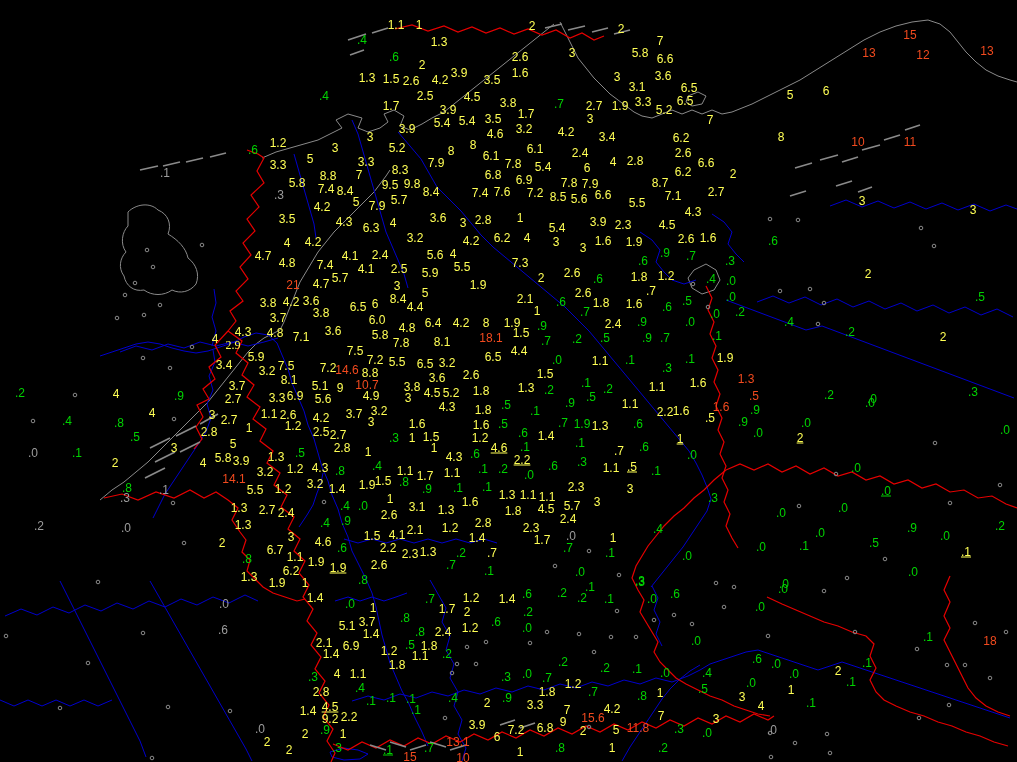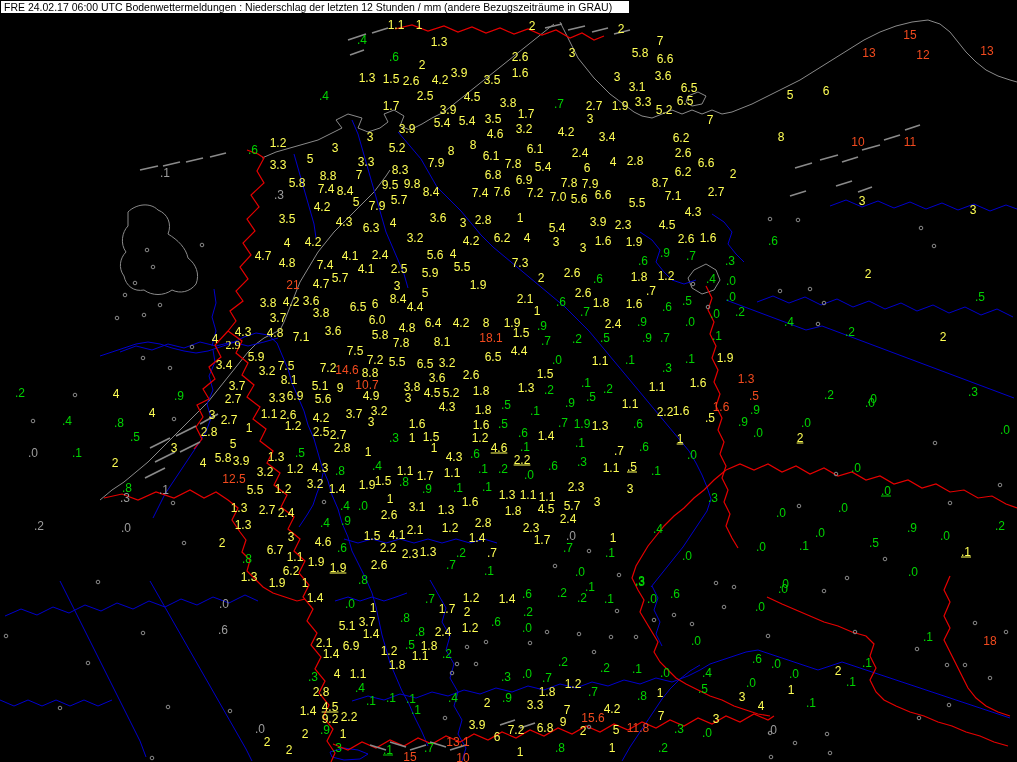--- a/index.html
+++ b/index.html
@@ -275,21 +275,21 @@
       <span class="station c-y" style="left: 635px; top: 161px;">2.8</span>
       <span class="station c-y" style="left: 706px; top: 163px;">6.6</span>
       <span class="station c-y" style="left: 683px; top: 172px;">6.2</span>
       <span class="station c-y" style="left: 733px; top: 174px;">2</span>
       <span class="station c-y" style="left: 524px; top: 180px;">6.9</span>
       <span class="station c-y" style="left: 569px; top: 183px;">7.8</span>
       <span class="station c-y" style="left: 590px; top: 184px;">7.9</span>
       <span class="station c-y" style="left: 660px; top: 183px;">8.7</span>
       <span class="station c-y" style="left: 716px; top: 192px;">2.7</span>
       <span class="station c-y" style="left: 535px; top: 193px;">7.2</span>
-      <span class="station c-y" style="left: 558px; top: 197px;">7.0</span>
+      <span class="station c-y" style="left: 558px; top: 197px;">8.5</span>
       <span class="station c-y" style="left: 579px; top: 199px;">5.6</span>
       <span class="station c-y" style="left: 603px; top: 195px;">6.6</span>
       <span class="station c-y" style="left: 673px; top: 196px;">7.1</span>
       <span class="station c-y" style="left: 637px; top: 203px;">5.5</span>
       <span class="station c-r" style="left: 910px; top: 35px;">15</span>
       <span class="station c-r" style="left: 869px; top: 53px;">13</span>
       <span class="station c-r" style="left: 923px; top: 55px;">12</span>
       <span class="station c-r" style="left: 987px; top: 51px;">13</span>
       <span class="station c-y" style="left: 790px; top: 95px;">5</span>
       <span class="station c-y" style="left: 826px; top: 91px;">6</span>
@@ -469,21 +469,21 @@
       <span class="station c-y" style="left: 249px; top: 428px;">1</span>
       <span class="station c-g" style="left: 135px; top: 437px;">.5</span>
       <span class="station c-w" style="left: 33px; top: 453px;">.0</span>
       <span class="station c-g" style="left: 77px; top: 453px;">.1</span>
       <span class="station c-y" style="left: 174px; top: 448px;">3</span>
       <span class="station c-y" style="left: 233px; top: 444px;">5</span>
       <span class="station c-y" style="left: 115px; top: 463px;">2</span>
       <span class="station c-y" style="left: 203px; top: 463px;">4</span>
       <span class="station c-y" style="left: 223px; top: 458px;">5.8</span>
       <span class="station c-y" style="left: 241px; top: 461px;">3.9</span>
-      <span class="station c-r" style="left: 234px; top: 479px;">12.5</span>
+      <span class="station c-r" style="left: 234px; top: 479px;">14.1</span>
       <span class="station c-g" style="left: 127px; top: 488px;">.8</span>
       <span class="station c-w" style="left: 125px; top: 498px;">.3</span>
       <span class="station c-w" style="left: 164px; top: 490px;">.1</span>
       <span class="station c-y" style="left: 239px; top: 508px;">1.3</span>
       <span class="station c-y" style="left: 243px; top: 525px;">1.3</span>
       <span class="station c-w" style="left: 39px; top: 526px;">.2</span>
       <span class="station c-w" style="left: 126px; top: 528px;">.0</span>
       <span class="station c-y" style="left: 222px; top: 543px;">2</span>
       <span class="station c-g" style="left: 247px; top: 559px;">.8</span>
       <span class="station c-y" style="left: 249px; top: 577px;">1.3</span>
@@ -748,16 +748,13 @@
       <span class="station c-g" style="left: 776px; top: 664px;">.0</span>
       <span class="station c-g" style="left: 794px; top: 674px;">.0</span>
       <span class="station c-y" style="left: 838px; top: 671px;">2</span>
       <span class="station c-g" style="left: 867px; top: 663px;">.1</span>
       <span class="station c-g" style="left: 851px; top: 682px;">.1</span>
       <span class="station c-y" style="left: 791px; top: 690px;">1</span>
       <span class="station c-y" style="left: 761px; top: 706px;">4</span>
       <span class="station c-g" style="left: 811px; top: 703px;">.1</span>
       <span class="station c-w" style="left: 772px; top: 730px;">.0</span>
     </div>
-  <div class="titlebar">
-    <span>FRE 24.02.17 06:00 UTC  Bodenwettermeldungen :  Niederschlag der letzten 12 Stunden  / mm (andere Bezugszeiträume in GRAU)</span>
-  </div>
 </div>
 
 </body></html>

